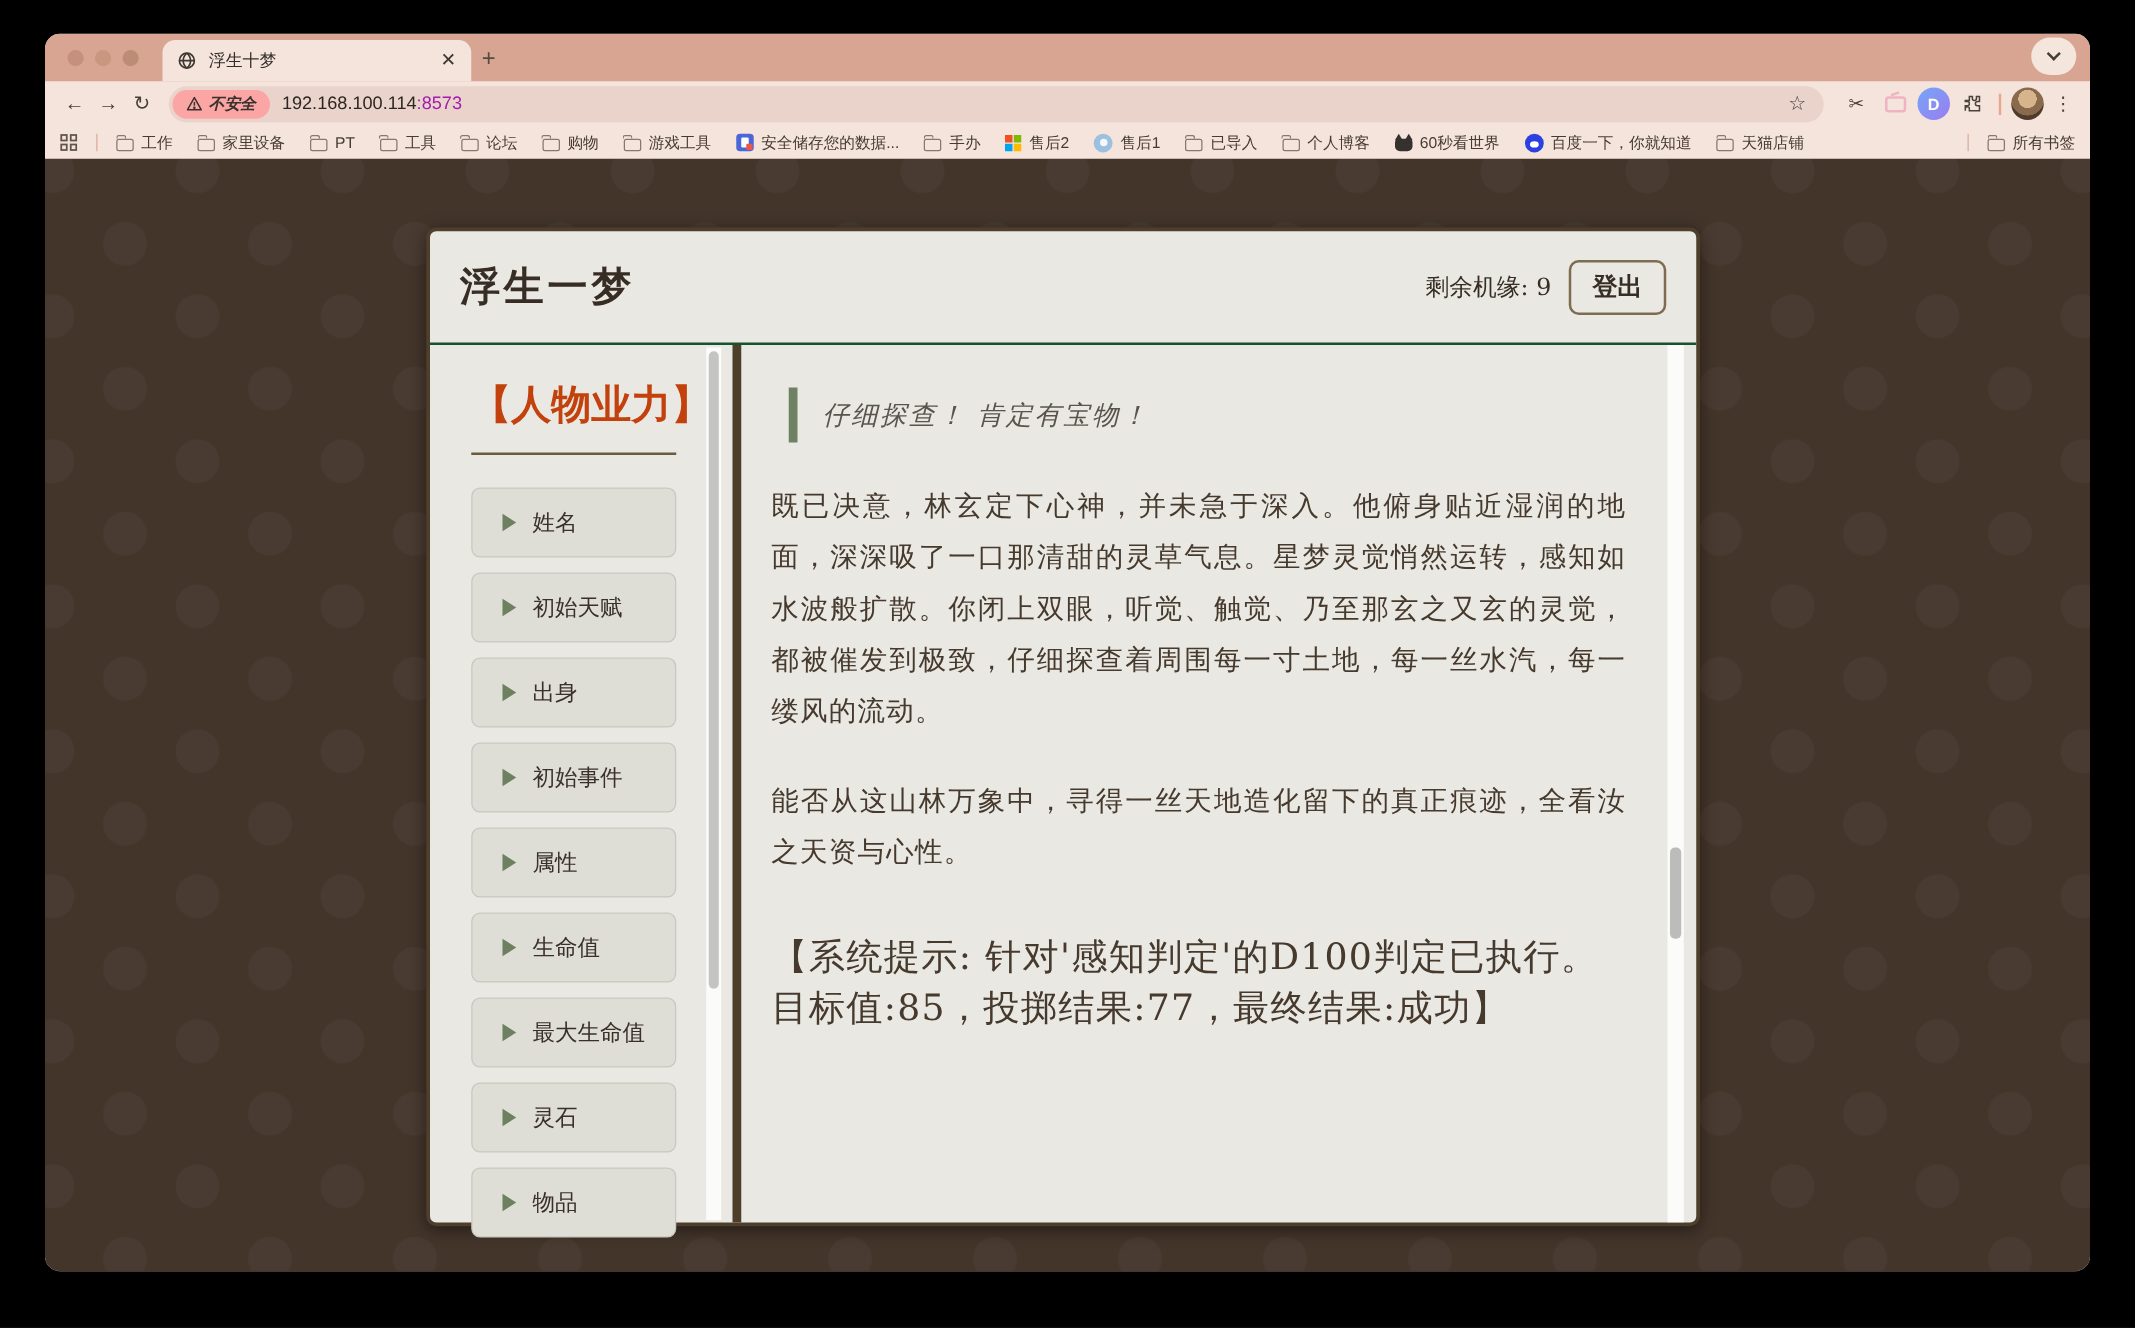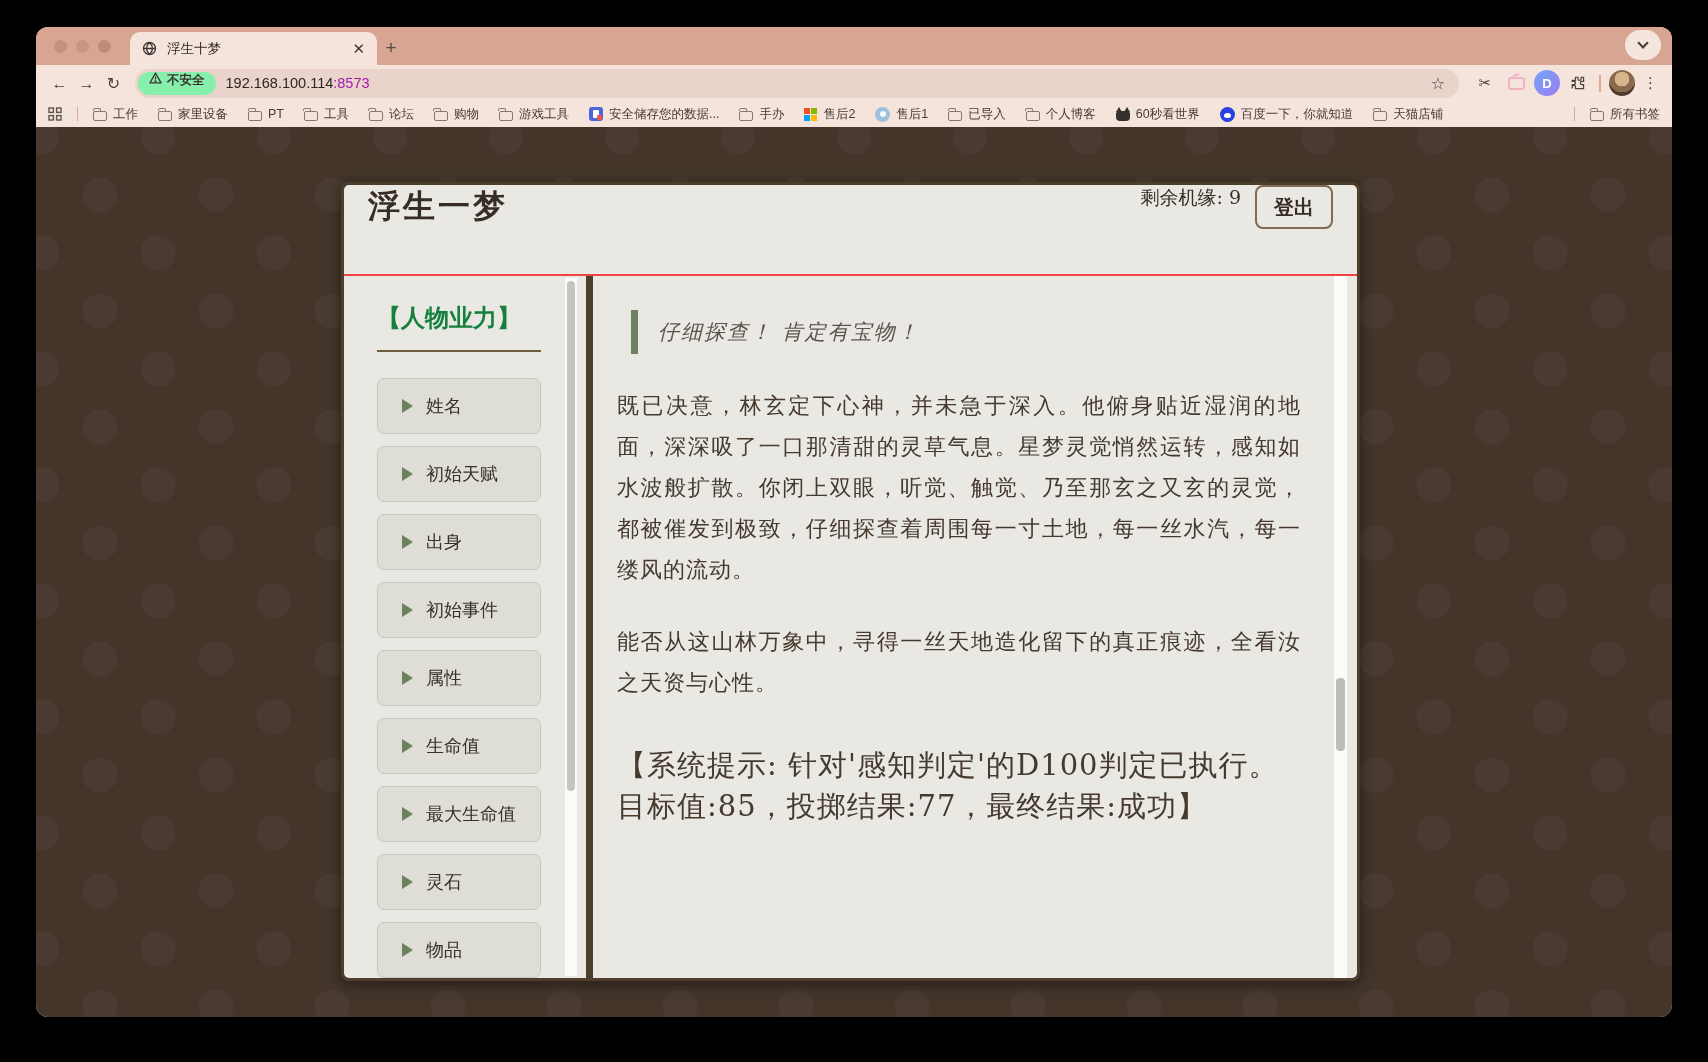--- a/index.html
+++ b/index.html
@@ -29,22 +29,22 @@
   .chev { width:8px; height:8px; border-right:2px solid #453d37; border-bottom:2px solid #453d37;
           transform:rotate(45deg); margin-top:-4px; }
 
   
   .toolbar { height:36px; background:#f5e4dc; display:flex; align-items:center;
              padding:0 10px; flex:none; }
   .nav-btn { width:27px; height:27px; text-align:center; line-height:27px; font-size:16px;
              color:#474039; flex:none; }
   .omnibox { flex:1; height:29px; background:#ead3ca; border-radius:15px; margin:0 8px;
              display:flex; align-items:center; padding:0 8px 0 3px; min-width:0; }
-  .sec-badge { height:23px; background:#86efac; border-radius:12px; display:flex;
-               align-items:flex-start; gap:5px; padding:0 11px; flex:none; }
+  .sec-badge { height:23px; background:#fca5a5; border-radius:12px; display:flex;
+               align-items:center; gap:5px; padding:0 11px; flex:none;font-style:italic; }
   .sec-badge svg { display:block; }
   .sec-text { font-size:12.5px; color:#38322d; font-weight:bold; }
   .url { margin-left:10px; font-size:14.5px; color:#2b2622; white-space:nowrap; }
   .url-port { color:#a21caf; }
   .omni-spacer { flex:1; }
   .star-btn { font-size:16px; color:#4a423c; margin-right:6px; }
   .ext-btn { width:26px; height:26px; display:flex; align-items:center; justify-content:center;
              margin-left:5px; flex:none; font-size:15px; color:#4b433d; }
   .tv-icon { width:17px; height:13px; border:2px solid #f0b3c3; border-radius:3px; position:relative; }
   .tv-icon::before { content:""; position:absolute; left:3px; top:-5px; width:7px; height:3px;
@@ -92,37 +92,37 @@
   
   .page { flex:1; position:relative; background-color:#43352a;
           background-image:radial-gradient(circle, rgba(255,255,255,0.03) 17px, transparent 18px),
                            radial-gradient(circle, rgba(255,255,255,0.03) 17px, transparent 18px);
           background-size:116px 116px; background-position:6px 10px, 64px 68px; }
 
   .app { position:absolute; left:305px; top:55px; width:1019px; height:799px;
          background:#e9e8e3; border:3px solid #4e3f2c; border-radius:8px;
          display:flex; flex-direction:column; box-shadow:0 3px 14px rgba(0,0,0,0.45); }
 
-  .app-header { height:91px; border-bottom:2px solid #ef4444; display:flex; align-items:flex-start;
+  .app-header { height:91px; border-bottom:2px solid #14532d; display:flex; align-items:center;
                 padding:0 24px; flex:none; }
   .app-title { font-size:32px; font-weight:bold; color:#372d24; letter-spacing:3px; }
   .hdr-spacer { flex:1; }
   .fate { font-family:"DejaVu Serif","Liberation Serif",serif; font-size:19px; color:#372d24;
           margin-right:14px; }
   .logout-btn { height:44px; padding:0 17px; border:2px solid #7e6c51; border-radius:8px;
                 background:transparent; font-family:"DejaVu Serif","Liberation Serif",serif;
                 font-size:20px; color:#372d24; font-weight:bold; }
 
   .app-body { flex:1; display:flex; min-height:0; }
 
   
   .sidebar { width:249px; flex:none; border-right:7px solid #4e3f2c; position:relative;
              padding:26px 0 0 33px; }
   .sb-heading { font-family:"DejaVu Serif","Liberation Serif",serif; font-weight:bold;
-                font-size:24px; color:#15803d; }
+                font-size:32px; color:#c2410c; }
   .sb-underline { width:164px; border-bottom:2px solid #6d5b40; margin:16px 0 26px 0; }
   .side-item { width:164px; height:56px; background:#deddd6; border:1px solid #c9c8c0;
                border-radius:7px; display:flex; align-items:center; padding-left:24px;
                margin-bottom:12px; }
   .tri { width:0; height:0; border-left:11px solid #6d8060; border-top:7px solid transparent;
          border-bottom:7px solid transparent; margin-right:13px; flex:none; }
   .side-label { font-family:"DejaVu Serif","Liberation Serif",serif; font-size:18px; color:#3a3028; }
   .sb-track { position:absolute; right:9px; top:2px; bottom:2px; width:12px; background:#fbfbfa; }
   .sb-thumb { position:absolute; left:2px; top:3px; width:8px; height:510px; background:#c4c4c2;
               border-radius:4px; }

